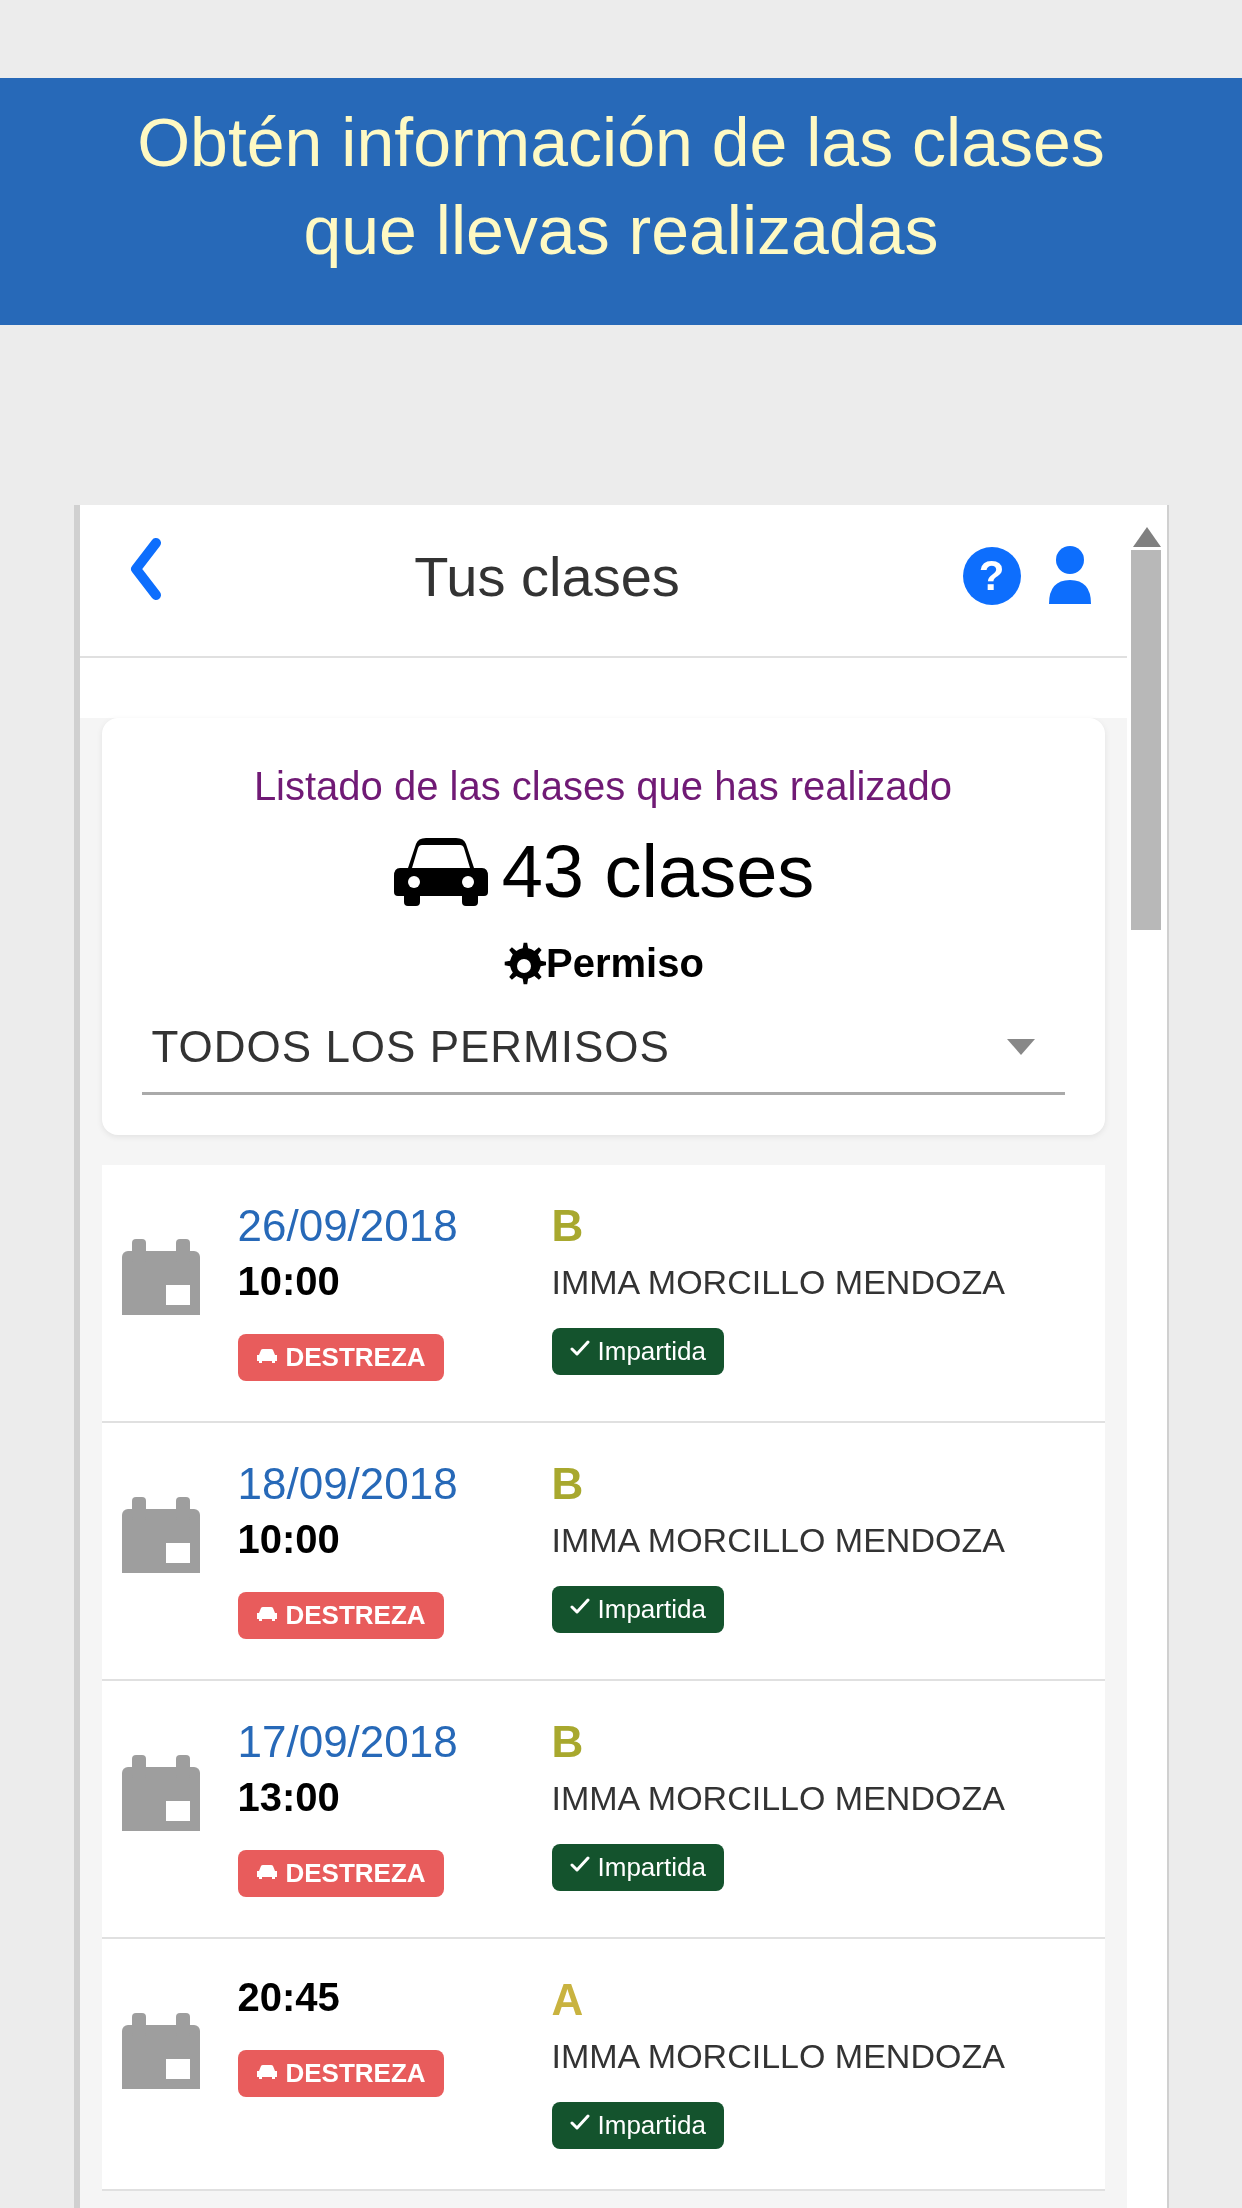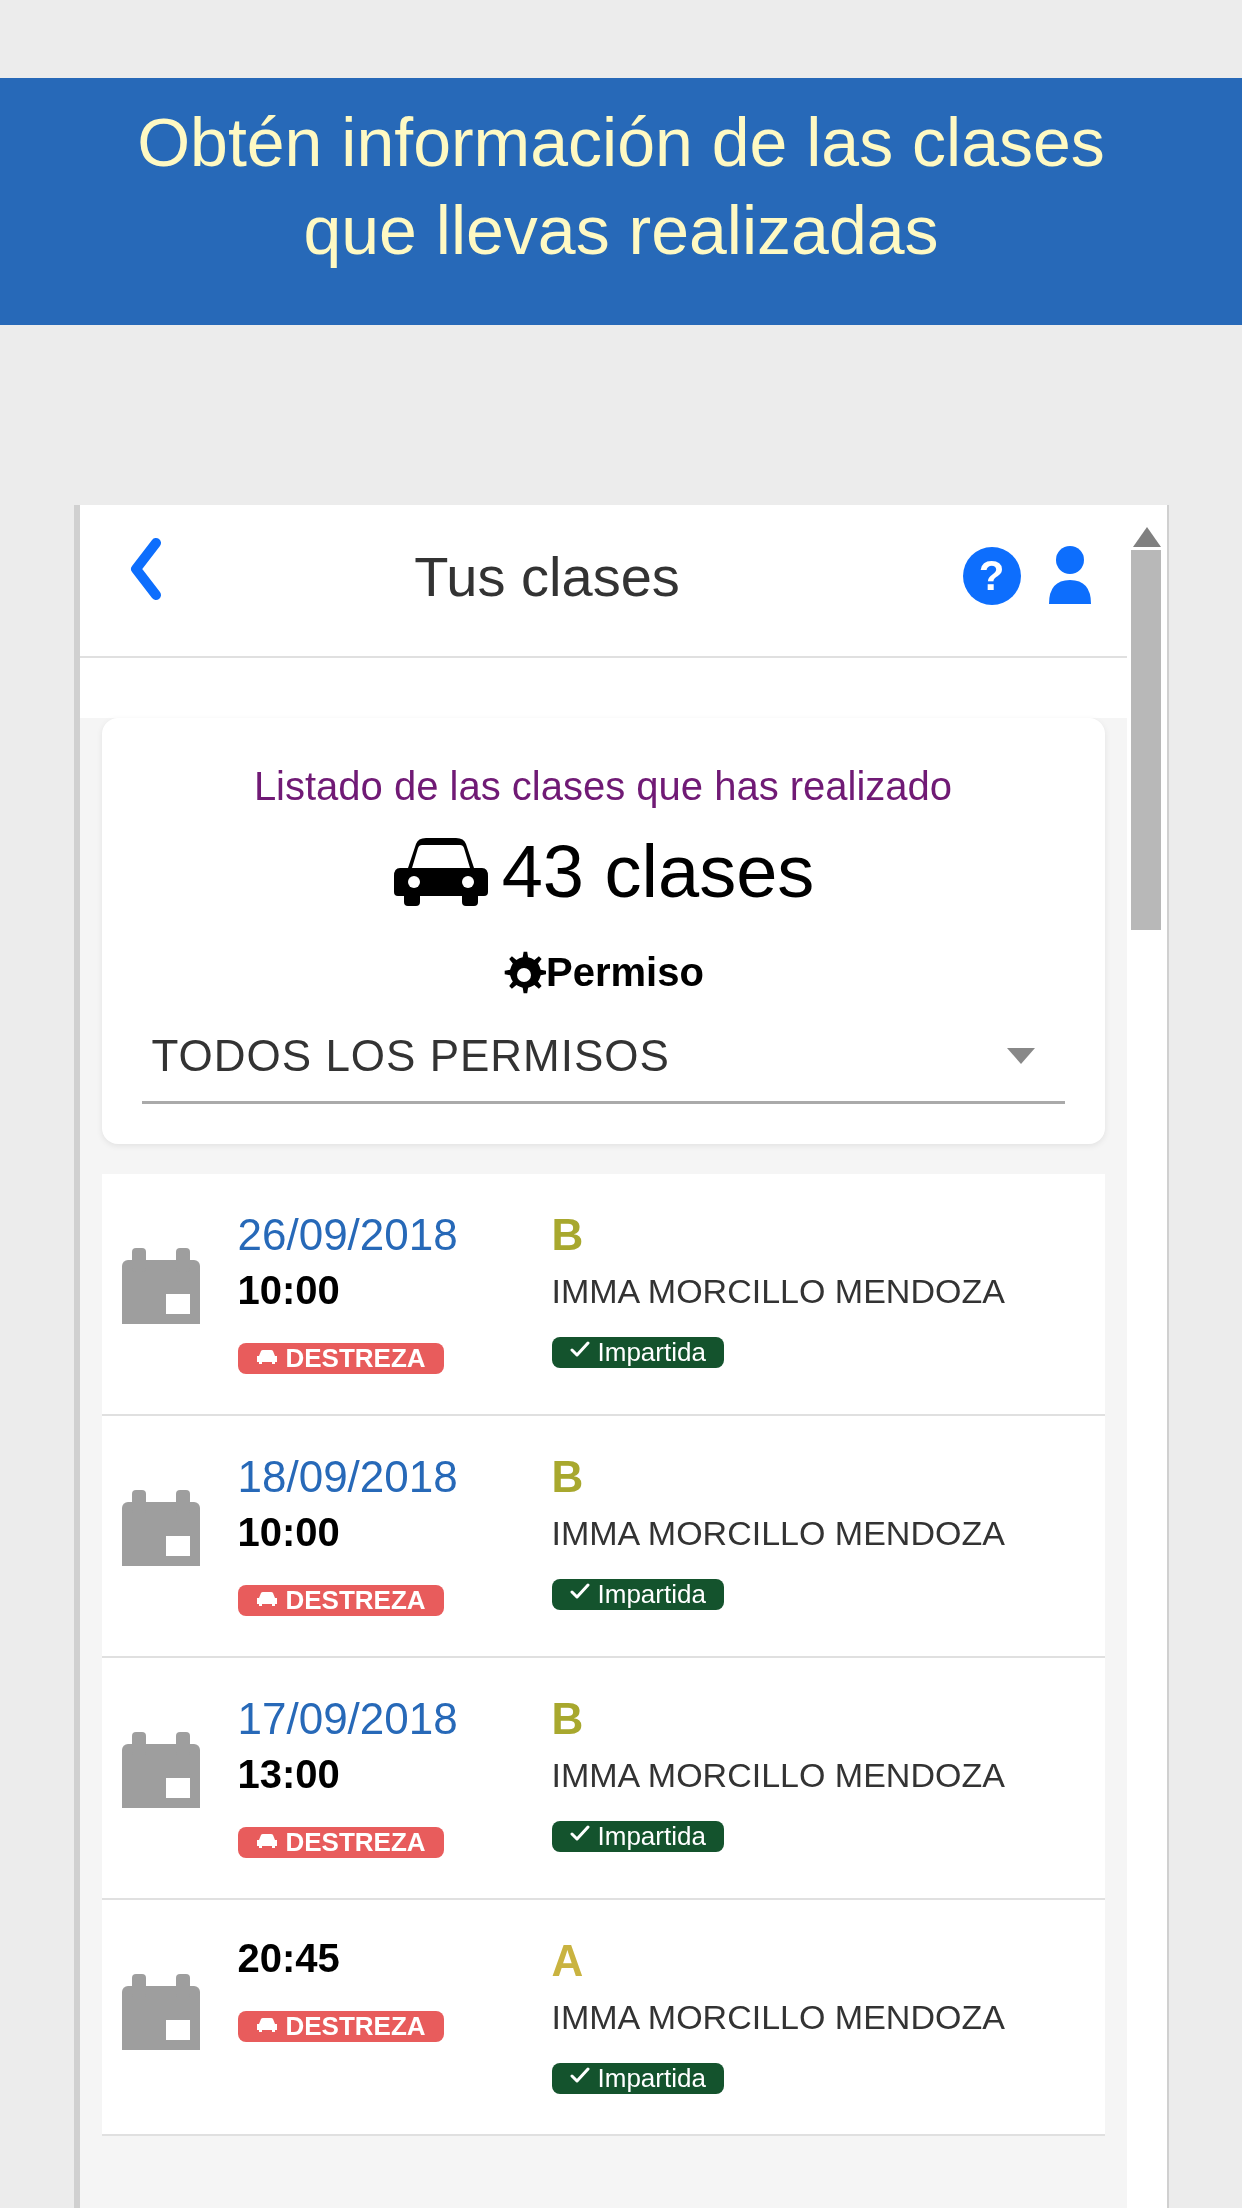--- a/index.html
+++ b/index.html
@@ -113,21 +113,21 @@
       text-align: center;
       font-size: 40px;
       color: #701a75;
       margin-bottom: 20px;
     }
     .count-row {
       display: flex;
       align-items: center;
       justify-content: center;
       gap: 12px;
-      margin-bottom: 36px;
+      margin-bottom: 27px;
     }
     .count-text {
       font-size: 74px;
       font-weight: 400;
       color: #000;
     }
     .permiso-row {
       display: flex;
       align-items: center;
       justify-content: center;
@@ -201,21 +201,21 @@
     .permit-B { color: #a8a82e; }
     .permit-A { color: #c9b340; }
     .instructor-text {
       color: #333;
       font-size: 34px;
       margin-bottom: 26px;
     }
     .badge {
       display: inline-flex;
       align-items: center;
-      padding: 0 18px;
+      padding: 8px 18px;
       border-radius: 8px;
       font-size: 26px;
       font-weight: 700;
       color: white;
       gap: 8px;
     }
     .badge-destreza { background: #e85c5c; }
     .badge-impartida { background: #14532d; font-weight: 400; }
     .badge-car-icon { font-size: 20px; }
     .badge-check-icon { font-size: 22px; }

